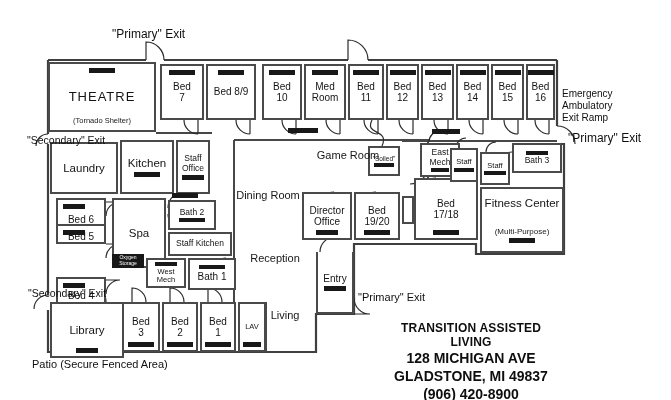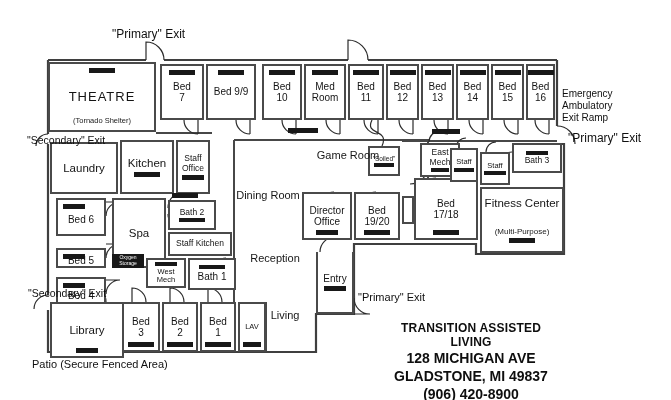--- a/index.html
+++ b/index.html
@@ -100,21 +100,21 @@
     <span class="note">(Tornado Shelter)</span>
   </div>
 
   <div class="room" style="left:160px;top:64px;width:44px;height:56px">
       <i class="tag tag-top"></i>
       <span class="lbl">Bed
 7</span>
     </div>
   <div class="room" style="left:206px;top:64px;width:50px;height:56px">
       <i class="tag tag-top"></i>
-      <span class="lbl">Bed 9/9</span>
+      <span class="lbl">Bed 8/9</span>
     </div>
   <div class="room" style="left:262px;top:64px;width:40px;height:56px">
       <i class="tag tag-top"></i>
       <span class="lbl">Bed
 10</span>
     </div>
   <div class="room" style="left:304px;top:64px;width:42px;height:56px">
       <i class="tag tag-top"></i>
       <span class="lbl">Med
 Room</span>
@@ -160,21 +160,21 @@
   <div class="room" style="left:176px;top:140px;width:34px;height:54px">
       <span class="lbl sm">Staff
 Office</span>
       <i class="tag tag-flow" style="width:22px"></i>
     </div>
 
   <div class="room" style="left:56px;top:198px;width:50px;height:38px">
       <i class="tag tag-topleft"></i>
       <span class="lbl" style="margin-top:6px">Bed 6</span>
     </div>
-  <div class="room" style="left:56px;top:248px;width:50px;height:20px">
+  <div class="room" style="left:56px;top:224px;width:50px;height:20px">
       <i class="tag tag-topleft"></i>
       <span class="lbl" style="margin-top:6px">Bed 5</span>
     </div>
   <div class="room" style="left:56px;top:277px;width:50px;height:33px">
       <i class="tag tag-topleft"></i>
       <span class="lbl" style="margin-top:5px">Bed 4</span>
     </div>
   <div class="room" style="left:50px;top:302px;width:74px;height:56px">
       <span class="lbl md">Library</span>
       <i class="tag tag-bottom" style="width:22px"></i>

